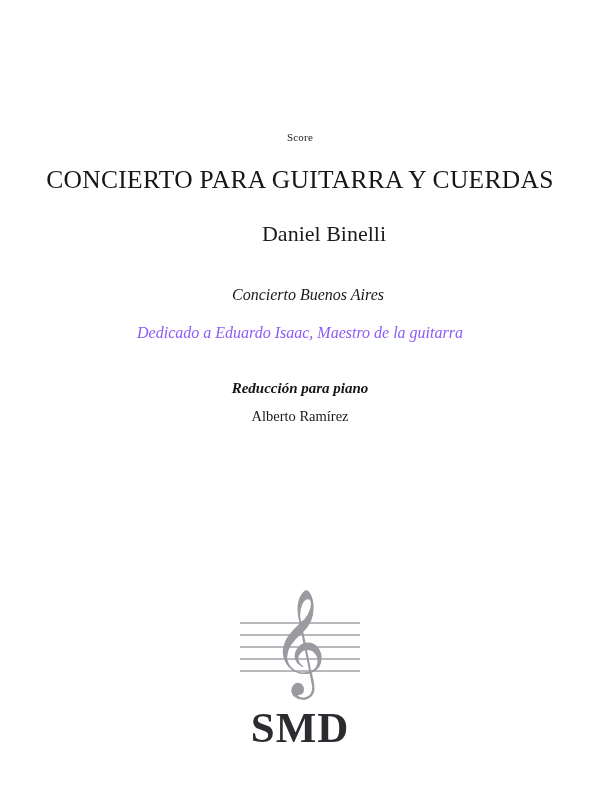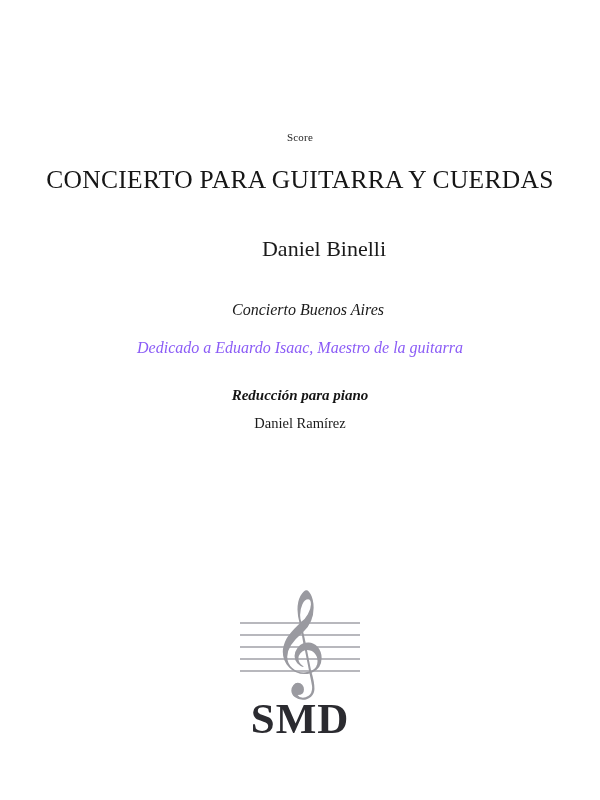--- a/index.html
+++ b/index.html
@@ -41,21 +41,21 @@
     margin-top: 22px;
     font-size: 25.5px;
     letter-spacing: 0.3px;
     color: #161616;
     font-family: Liberation Serif, serif;
     font-weight: normal;
     white-space: nowrap;
   }
 
   .composer {
-    margin-top: 41px;
+    margin-top: 26px;
     font-size: 22px;
     color: #1a1a1a;
     font-family: "Liberation Serif", serif;
     font-weight: normal;
     padding-left: 48px;
   }
 
   .subtitle {
     margin-top: 39px;
     font-size: 16px;
@@ -65,21 +65,21 @@
   }
 
   .dedication {
     margin-top: 20px;
     font-size: 16px;
     font-style: italic;
     color: #8b5cf6;
   }
 
   .reduction {
-    margin-top: 30px;
+    margin-top: 38px;
     font-size: 15px;
     font-style: italic;
     font-weight: bold;
     color: #151515;
   }
 
   .arranger {
     margin-top: 11px;
     font-size: 14.5px;
     color: #1a1a1a;
@@ -115,21 +115,21 @@
     position: absolute;
     left: 50%;
     top: -16px;
     transform: translateX(-52%);
     font-size: 92px;
     line-height: 1;
     color: #9a9aa0;
     font-family: "DejaVu Sans", sans-serif;
   }
   .logo-text {
-    margin-top: 8px;
+    margin-top: 17px;
     font-size: 43px;
     letter-spacing: 1px;
     font-weight: bold;
     color: #2b2b30;
     font-family: "Liberation Serif", serif;
   }
   .logo-caption {
     margin-top: 6px;
     font-size: 15px;
     letter-spacing: 0.6px;
@@ -149,21 +149,21 @@
     <div class="main-title">CONCIERTO PARA GUITARRA Y CUERDAS</div>
 
     <div class="composer">Daniel Binelli</div>
 
     <div class="subtitle">Concierto Buenos Aires</div>
 
     <div class="dedication">Dedicado a Eduardo Isaac, Maestro de la guitarra</div>
 
     <div class="reduction">Reducción para piano</div>
 
-    <div class="arranger">Daniel Ramírez</div>
+    <div class="arranger">Alberto Ramírez</div>
 
   </div>
 
   <div class="logo-block">
     <div class="logo-mark">
       <div class="staff-line l1"></div>
       <div class="staff-line l2"></div>
       <div class="staff-line l3"></div>
       <div class="staff-line l4"></div>
       <div class="staff-line l5"></div>

